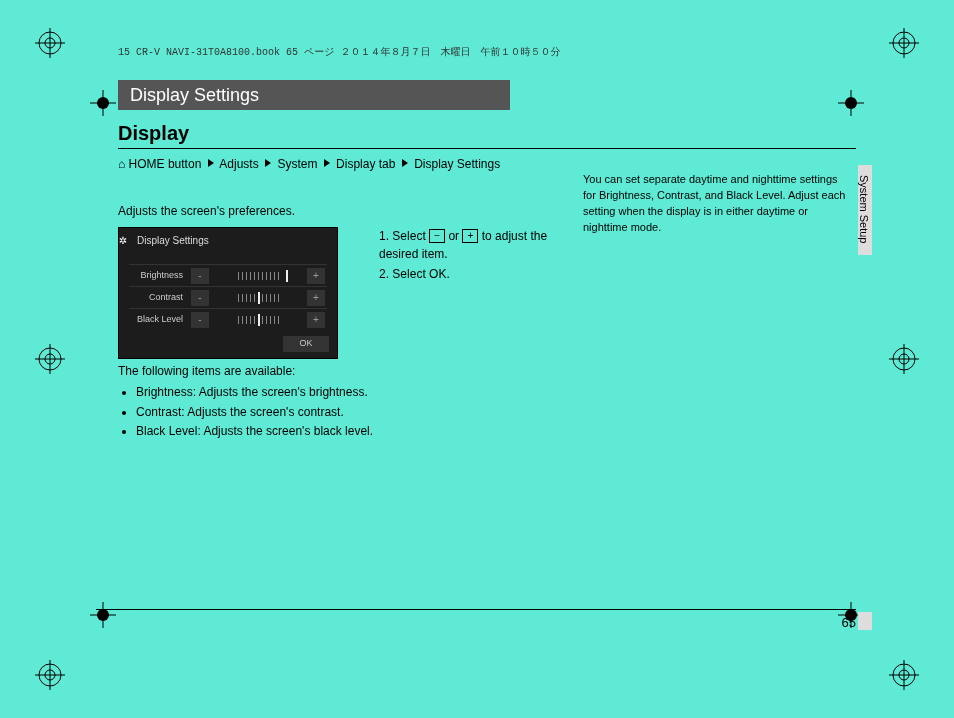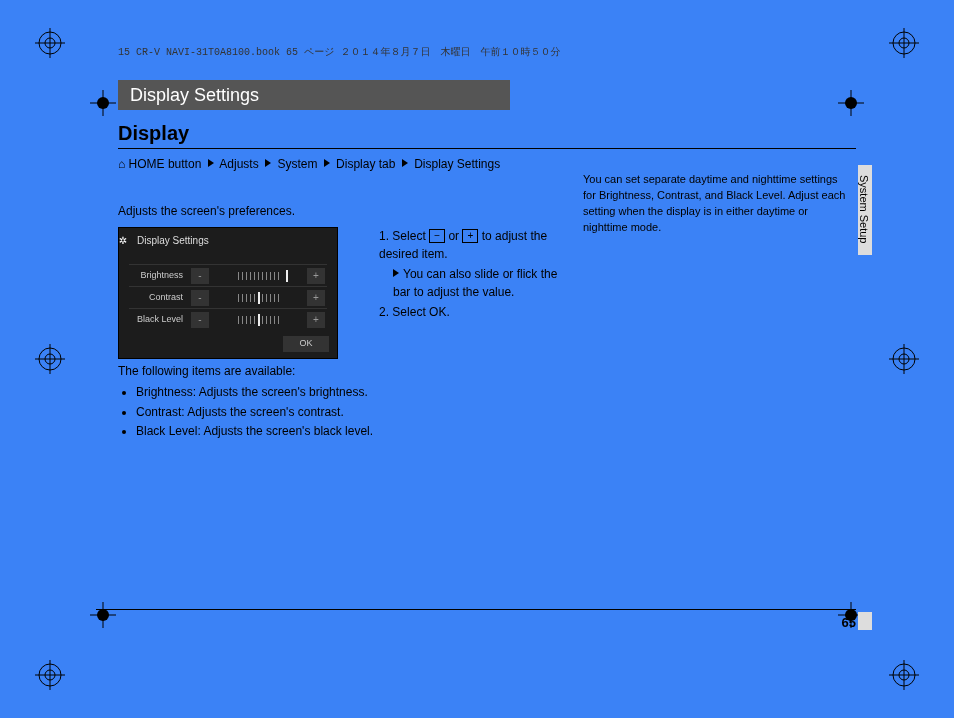--- a/index.html
+++ b/index.html
@@ -1,16 +1,16 @@
 <!DOCTYPE html>
 <html><head>
 <meta charset="utf-8">
 <style>
 html,body{margin:0;padding:0;background:#fff;font-family:Arial,Helvetica,sans-serif;color:#000}
-.page{position:relative;width:954px;height:718px;background:#3b82f6;overflow:hidden}
+.page{position:relative;width:954px;height:718px;background:#5eead4;overflow:hidden}
 
 
 .regmark{position:absolute;width:30px;height:30px}
 .regmark svg{width:30px;height:30px}
 .regmark.tl{left:35px;top:28px}
 .regmark.tr{right:35px;top:28px}
 .regmark.bl{left:35px;bottom:28px}
 .regmark.br{right:35px;bottom:28px}
 .regmark.ml{left:35px;top:344px}
 .regmark.mr{right:35px;top:344px}
@@ -61,21 +61,21 @@
 
 
 .rightcol{position:absolute;left:581px;top:156px;width:270px;font-size:11px;line-height:1.45}
 .tip-head{background:#e8e8e8;border-left:4px solid #333;padding:1px 4px 1px 6px;font-size:11px;position:relative}
 .tip-head::before{content:"";position:absolute;left:-4px;top:0;width:4px;height:100%;background:linear-gradient(90deg,#000,#999)}
 .tip-body{padding:16px 2px 0 2px}
 
 .side-tab{position:absolute;right:82px;top:165px;width:14px;height:90px;background:#ddd}
 .side-label{position:absolute;right:84px;top:175px;font-size:11px;writing-mode:vertical-rl;text-orientation:mixed}
 
-.pagenum{position:absolute;right:98px;bottom:88px;font-size:13px;font-weight:bold}
+.pagenum{position:absolute;right:98px;bottom:88px;font-size:13px;font-weight:normal}
 .footer-rule{position:absolute;right:98px;bottom:108px;width:760px;height:1px;background:#000}
 .footer-tab{position:absolute;right:82px;bottom:88px;width:14px;height:18px;background:#ddd}
 
 b{font-weight:normal}
 </style>
 </head>
 <body>
 <div class="page">
 
 <div class="regmark tl"><svg viewBox="0 0 30 30">
@@ -230,23 +230,20 @@
         <div class="shot-btn">+</div>
       </div>
       <div class="shot-ok">OK</div>
     </div>
 
     <div class="instr">
       <div>
         <b>1.</b>
         <span>Select </span><span class="boxbtn">−</span><span> or </span><span class="boxbtn">+</span><span> to adjust the desired item.</span>
       </div>
-      <div style="padding-left:14px;margin-top:2px">
-        <span class="subarrow"></span><span>You can also slide or flick the bar to adjust the value.</span>
-      </div>
       <div style="margin-top:2px">
         <b>2.</b>
         <span>Select </span><b>OK</b><span>.</span>
       </div>
     </div>
   </div>
 
   <div class="below">The following items are available:</div>
   <ul class="items">
     <li><b>Brightness</b><span>: Adjusts the screen's brightness.</span></li>

